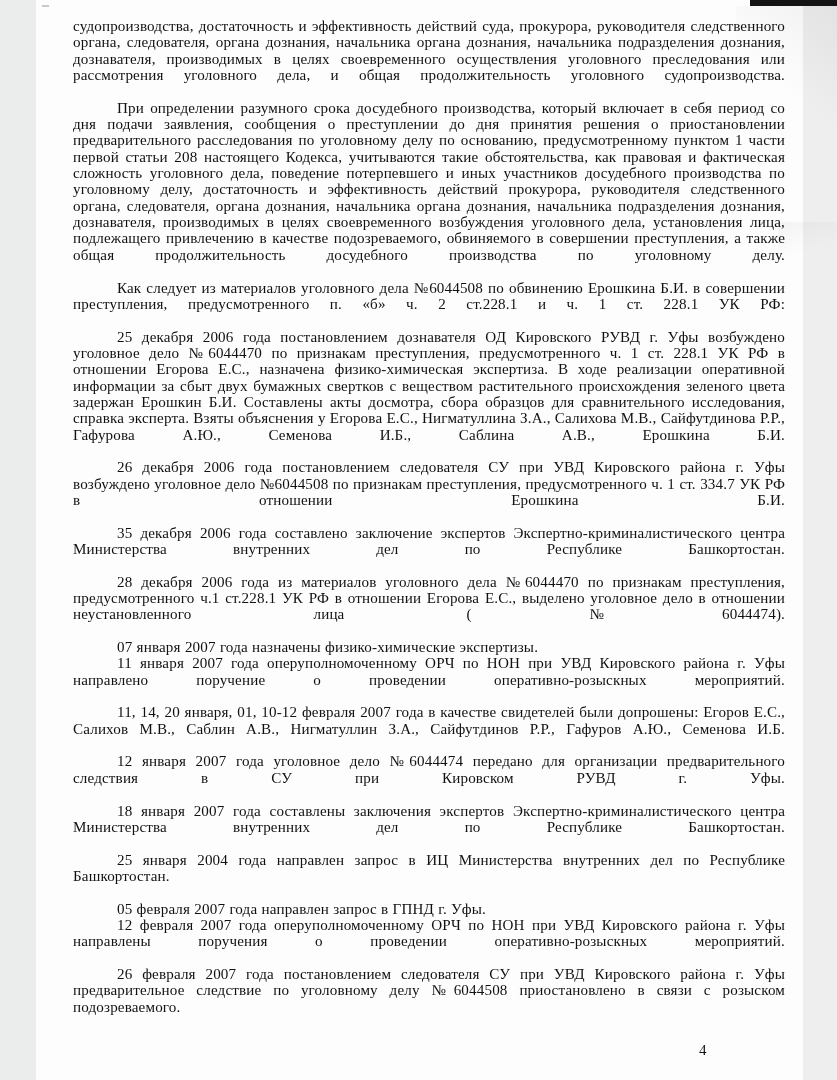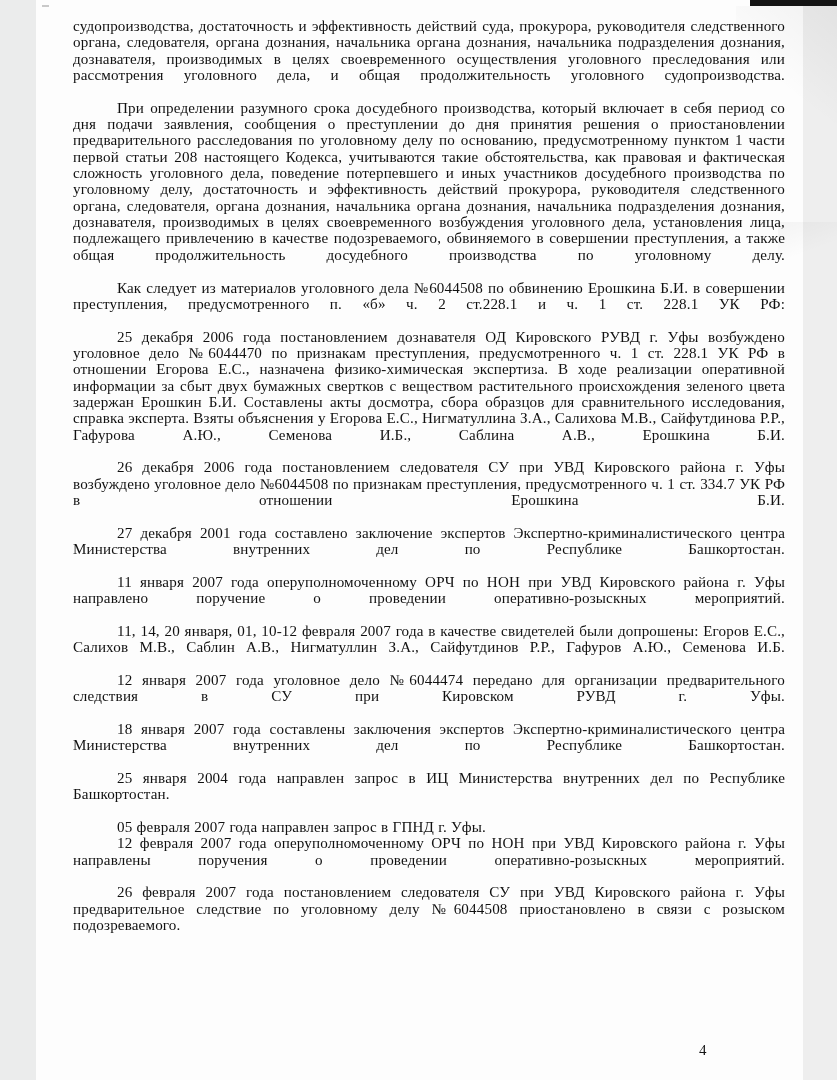--- a/index.html
+++ b/index.html
@@ -118,21 +118,23 @@
   </div>
 
   <div class="speck"></div>
 
   <div class="doc-body">
     <p class="para">судопроизводства, достаточность и эффективность действий суда, прокурора, руководителя следственного органа, следователя, органа дознания, начальника органа дознания, начальника подразделения дознания, дознавателя, производимых в целях своевременного осуществления уголовного преследования или рассмотрения уголовного дела, и общая продолжительность уголовного судопроизводства.</p>
     <p class="para indent">При определении разумного срока досудебного производства, который включает в себя период со дня подачи заявления, сообщения о преступлении до дня принятия решения о приостановлении предварительного расследования по уголовному делу по основанию, предусмотренному пунктом 1 части первой статьи 208 настоящего Кодекса, учитываются такие обстоятельства, как правовая и фактическая сложность уголовного дела, поведение потерпевшего и иных участников досудебного производства по уголовному делу, достаточность и эффективность действий прокурора, руководителя следственного органа, следователя, органа дознания, начальника органа дознания, начальника подразделения дознания, дознавателя, производимых в целях своевременного возбуждения уголовного дела, установления лица, подлежащего привлечению в качестве подозреваемого, обвиняемого в совершении преступления, а также общая продолжительность досудебного производства по уголовному делу.</p>
     <p class="para indent">Как следует из материалов уголовного дела №6044508 по обвинению Ерошкина Б.И. в совершении преступления, предусмотренного п. «б» ч. 2 ст.228.1 и ч. 1 ст. 228.1 УК РФ:</p>
     <p class="para indent">25 декабря 2006 года постановлением дознавателя ОД Кировского РУВД г. Уфы возбуждено уголовное дело №6044470 по признакам преступления, предусмотренного ч. 1 ст. 228.1 УК РФ в отношении Егорова Е.С., назначена физико-химическая экспертиза. В ходе реализации оперативной информации за сбыт двух бумажных свертков с веществом растительного происхождения зеленого цвета задержан Ерошкин Б.И. Составлены акты досмотра, сбора образцов для сравнительного исследования, справка эксперта. Взяты объяснения у Егорова Е.С., Нигматуллина З.А., Салихова М.В., Сайфутдинова Р.Р., Гафурова А.Ю., Семенова И.Б., Саблина А.В., Ерошкина Б.И.</p>
     <p class="para indent">26 декабря 2006 года постановлением следователя СУ при УВД Кировского района г. Уфы возбуждено уголовное дело №6044508 по признакам преступления, предусмотренного ч. 1 ст. 334.7 УК РФ в отношении Ерошкина Б.И.</p>
-    <p class="para indent">27 декабря 2001 года составлено заключение экспертов Экспертно-криминалистического центра Министерства внутренних дел по Республике Башкортостан.</p>
+    <p class="para indent">35 декабря 2006 года составлено заключение экспертов Экспертно-криминалистического центра Министерства внутренних дел по Республике Башкортостан.</p>
+    <p class="para indent">28 декабря 2006 года из материалов уголовного дела №6044470 по признакам преступления, предусмотренного ч.1 ст.228.1 УК РФ в отношении Егорова Е.С., выделено уголовное дело в отношении неустановленного лица (№6044474).</p>
+    <p class="para indent nojust">07 января 2007 года назначены физико-химические экспертизы.</p>
     <p class="para indent">11 января 2007 года оперуполномоченному ОРЧ по НОН при УВД Кировского района г. Уфы направлено поручение о проведении оперативно-розыскных мероприятий.</p>
     <p class="para indent">11, 14, 20 января, 01, 10-12 февраля 2007 года в качестве свидетелей были допрошены: Егоров Е.С., Салихов М.В., Саблин А.В., Нигматуллин З.А., Сайфутдинов Р.Р., Гафуров А.Ю., Семенова И.Б.</p>
     <p class="para indent">12 января 2007 года уголовное дело №6044474 передано для организации предварительного следствия в СУ при Кировском РУВД г. Уфы.</p>
     <p class="para indent">18 января 2007 года составлены заключения экспертов Экспертно-криминалистического центра Министерства внутренних дел по Республике Башкортостан.</p>
     <p class="para indent">25 января 2004 года направлен запрос в ИЦ Министерства внутренних дел по Республике Башкортостан.</p>
     <p class="para indent nojust">05 февраля 2007 года направлен запрос в ГПНД г. Уфы.</p>
     <p class="para indent">12 февраля 2007 года оперуполномоченному ОРЧ по НОН при УВД Кировского района г. Уфы направлены поручения о проведении оперативно-розыскных мероприятий.</p>
     <p class="para indent">26 февраля 2007 года постановлением следователя СУ при УВД Кировского района г. Уфы предварительное следствие по уголовному делу №6044508 приостановлено в связи с розыском подозреваемого.</p>
   </div>
 

